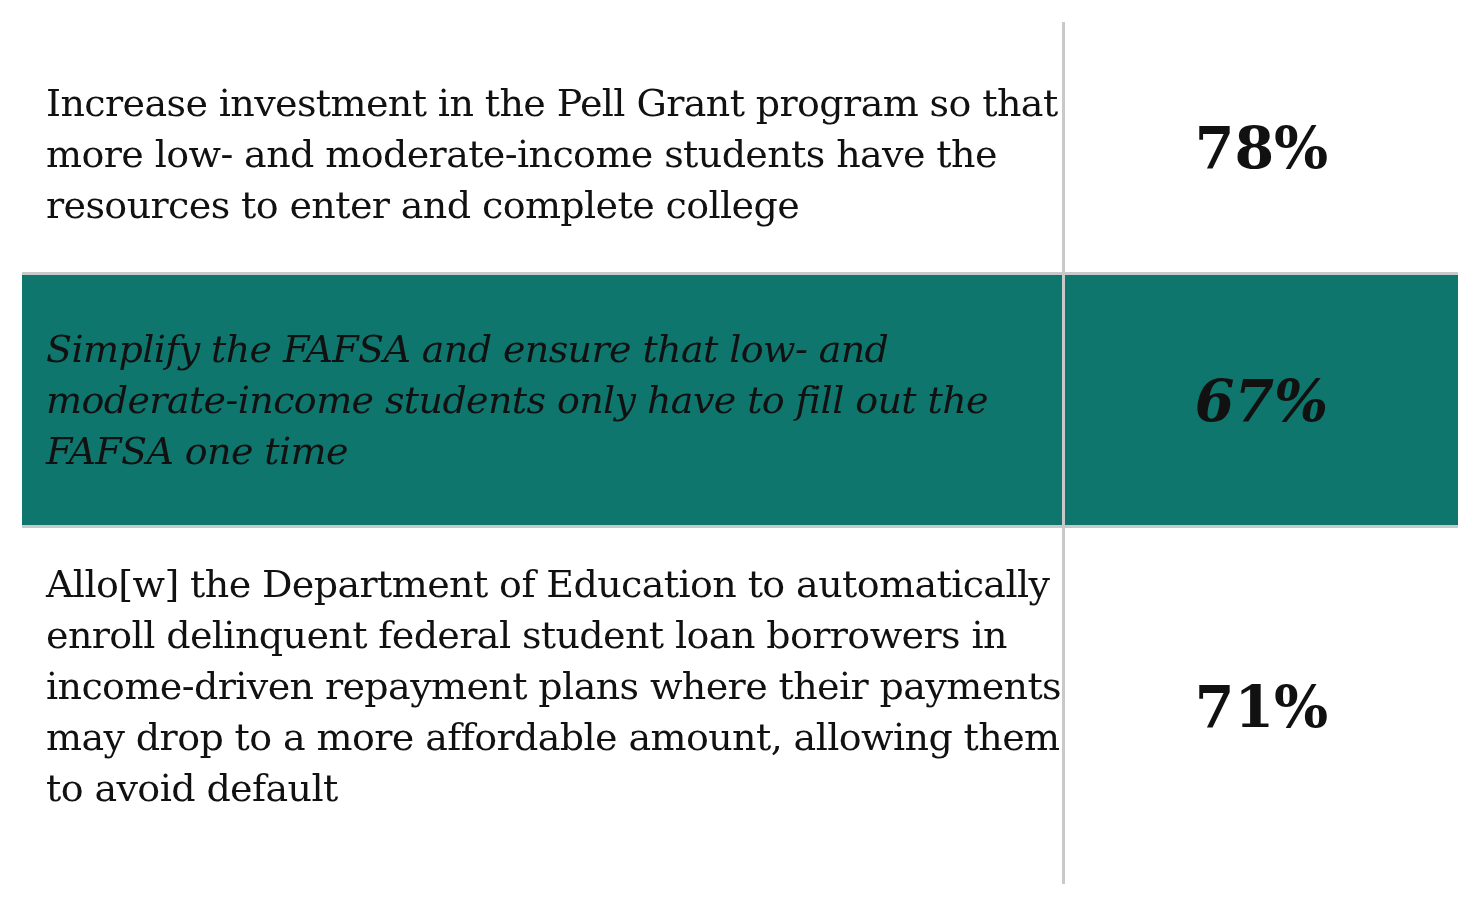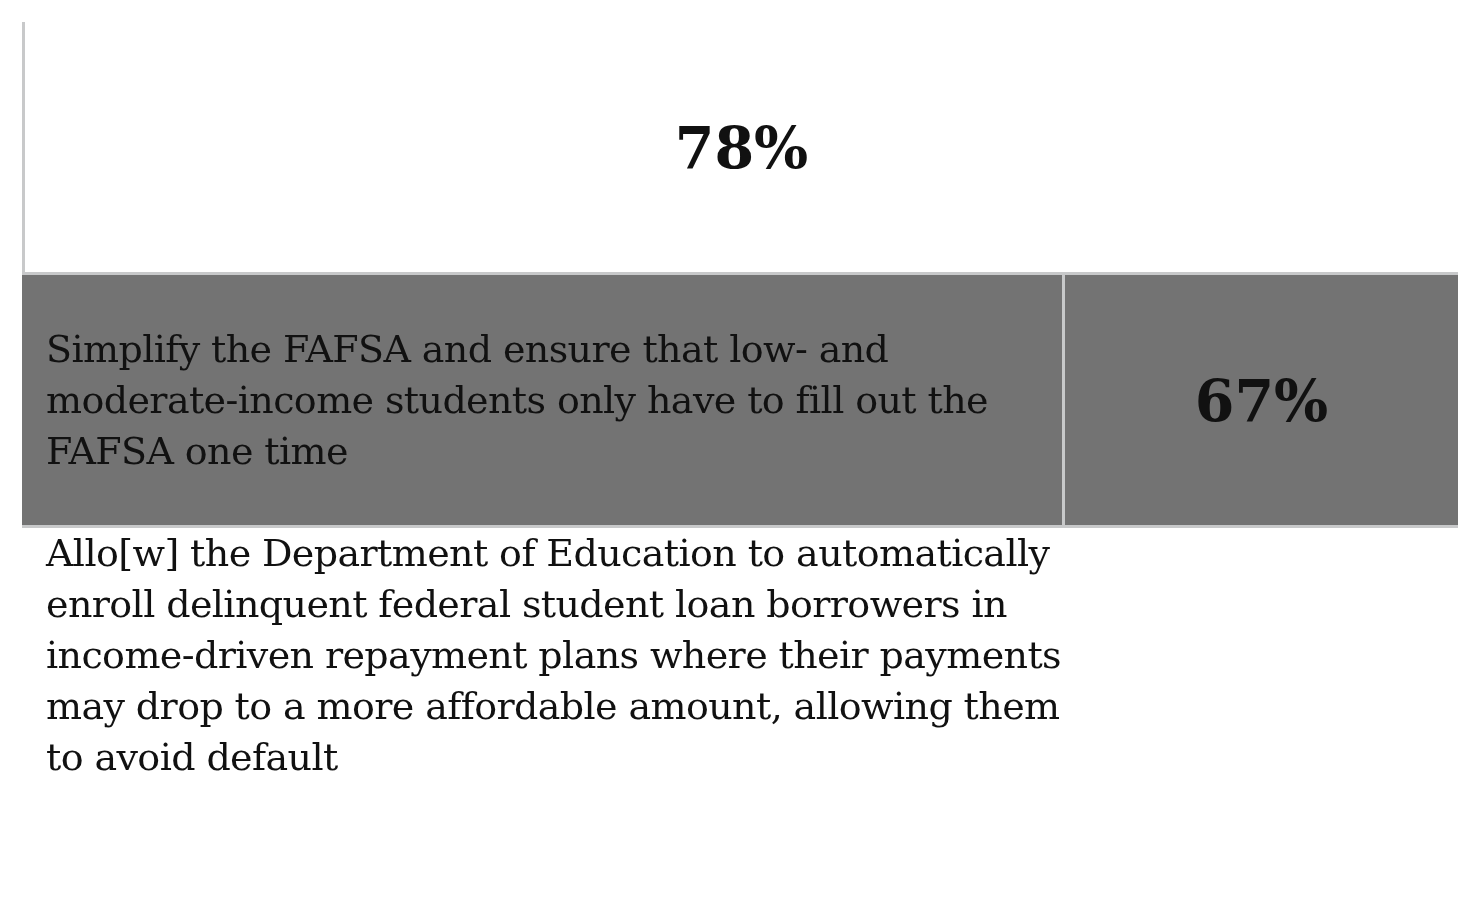--- a/index.html
+++ b/index.html
@@ -1,49 +1,55 @@
 <!DOCTYPE html>
 <html><head>
 <meta charset="utf-8">
 <style>
   html, body { margin: 0; padding: 0; background: #ffffff; }
   body { width: 1480px; height: 912px; position: relative; overflow: hidden;
          font-family: "DejaVu Serif", "Liberation Serif", serif; color: #111111; }
   .table { position: absolute; left: 22px; top: 22px; width: 1436px; }
   .row { display: flex; position: relative; }
-  .row.shaded { background: #737373; }
+  .row.shaded { background: #0f766e; font-style: italic; }
   .row + .row { border-top: 3px solid #c8c9ca; }
   .cell-text { width: 1040px; padding-left: 24px; box-sizing: border-box;
                display: flex; align-items: center; font-size: 38px; line-height: 51px;
                letter-spacing: -0.6px; }
   .cell-pct { flex: 1; border-left: 3px solid #c8c9ca; display: flex;
               align-items: center; justify-content: center;
               font-family: "DejaVu Serif", "Liberation Serif", serif;
               font-weight: bold; font-size: 57px; }
   .r1 { height: 250px; }
   .r2 { height: 250px; }
-  .r3 { height: 356px; flex-direction: column; }
+  .r3 { height: 356px; }
   .r1 .cell-text { padding-top: 14px; }
   .r3 .cell-text { padding-bottom: 40px; }
 </style>
 </head>
 <body>
 
 <div class="table">
   <div class="row r1">
+    <div class="cell-text">
+      <span>Increase investment in the Pell Grant program so that more low- and moderate-income students have the resources to enter and complete college</span>
+    </div>
     <div class="cell-pct">
       <span>78%</span>
     </div>
   </div>
   <div class="row r2 shaded">
     <div class="cell-text">
       <span>Simplify the FAFSA and ensure that low- and moderate-income students only have to fill out the FAFSA one time</span>
     </div>
     <div class="cell-pct">
       <span>67%</span>
     </div>
   </div>
   <div class="row r3">
     <div class="cell-text">
       <span>Allo[w] the Department of Education to automatically enroll delinquent federal student loan borrowers in income-driven repayment plans where their payments may drop to a more affordable amount, allowing them to avoid default</span>
     </div>
+    <div class="cell-pct">
+      <span>71%</span>
+    </div>
   </div>
 </div>
 
 </body></html>

